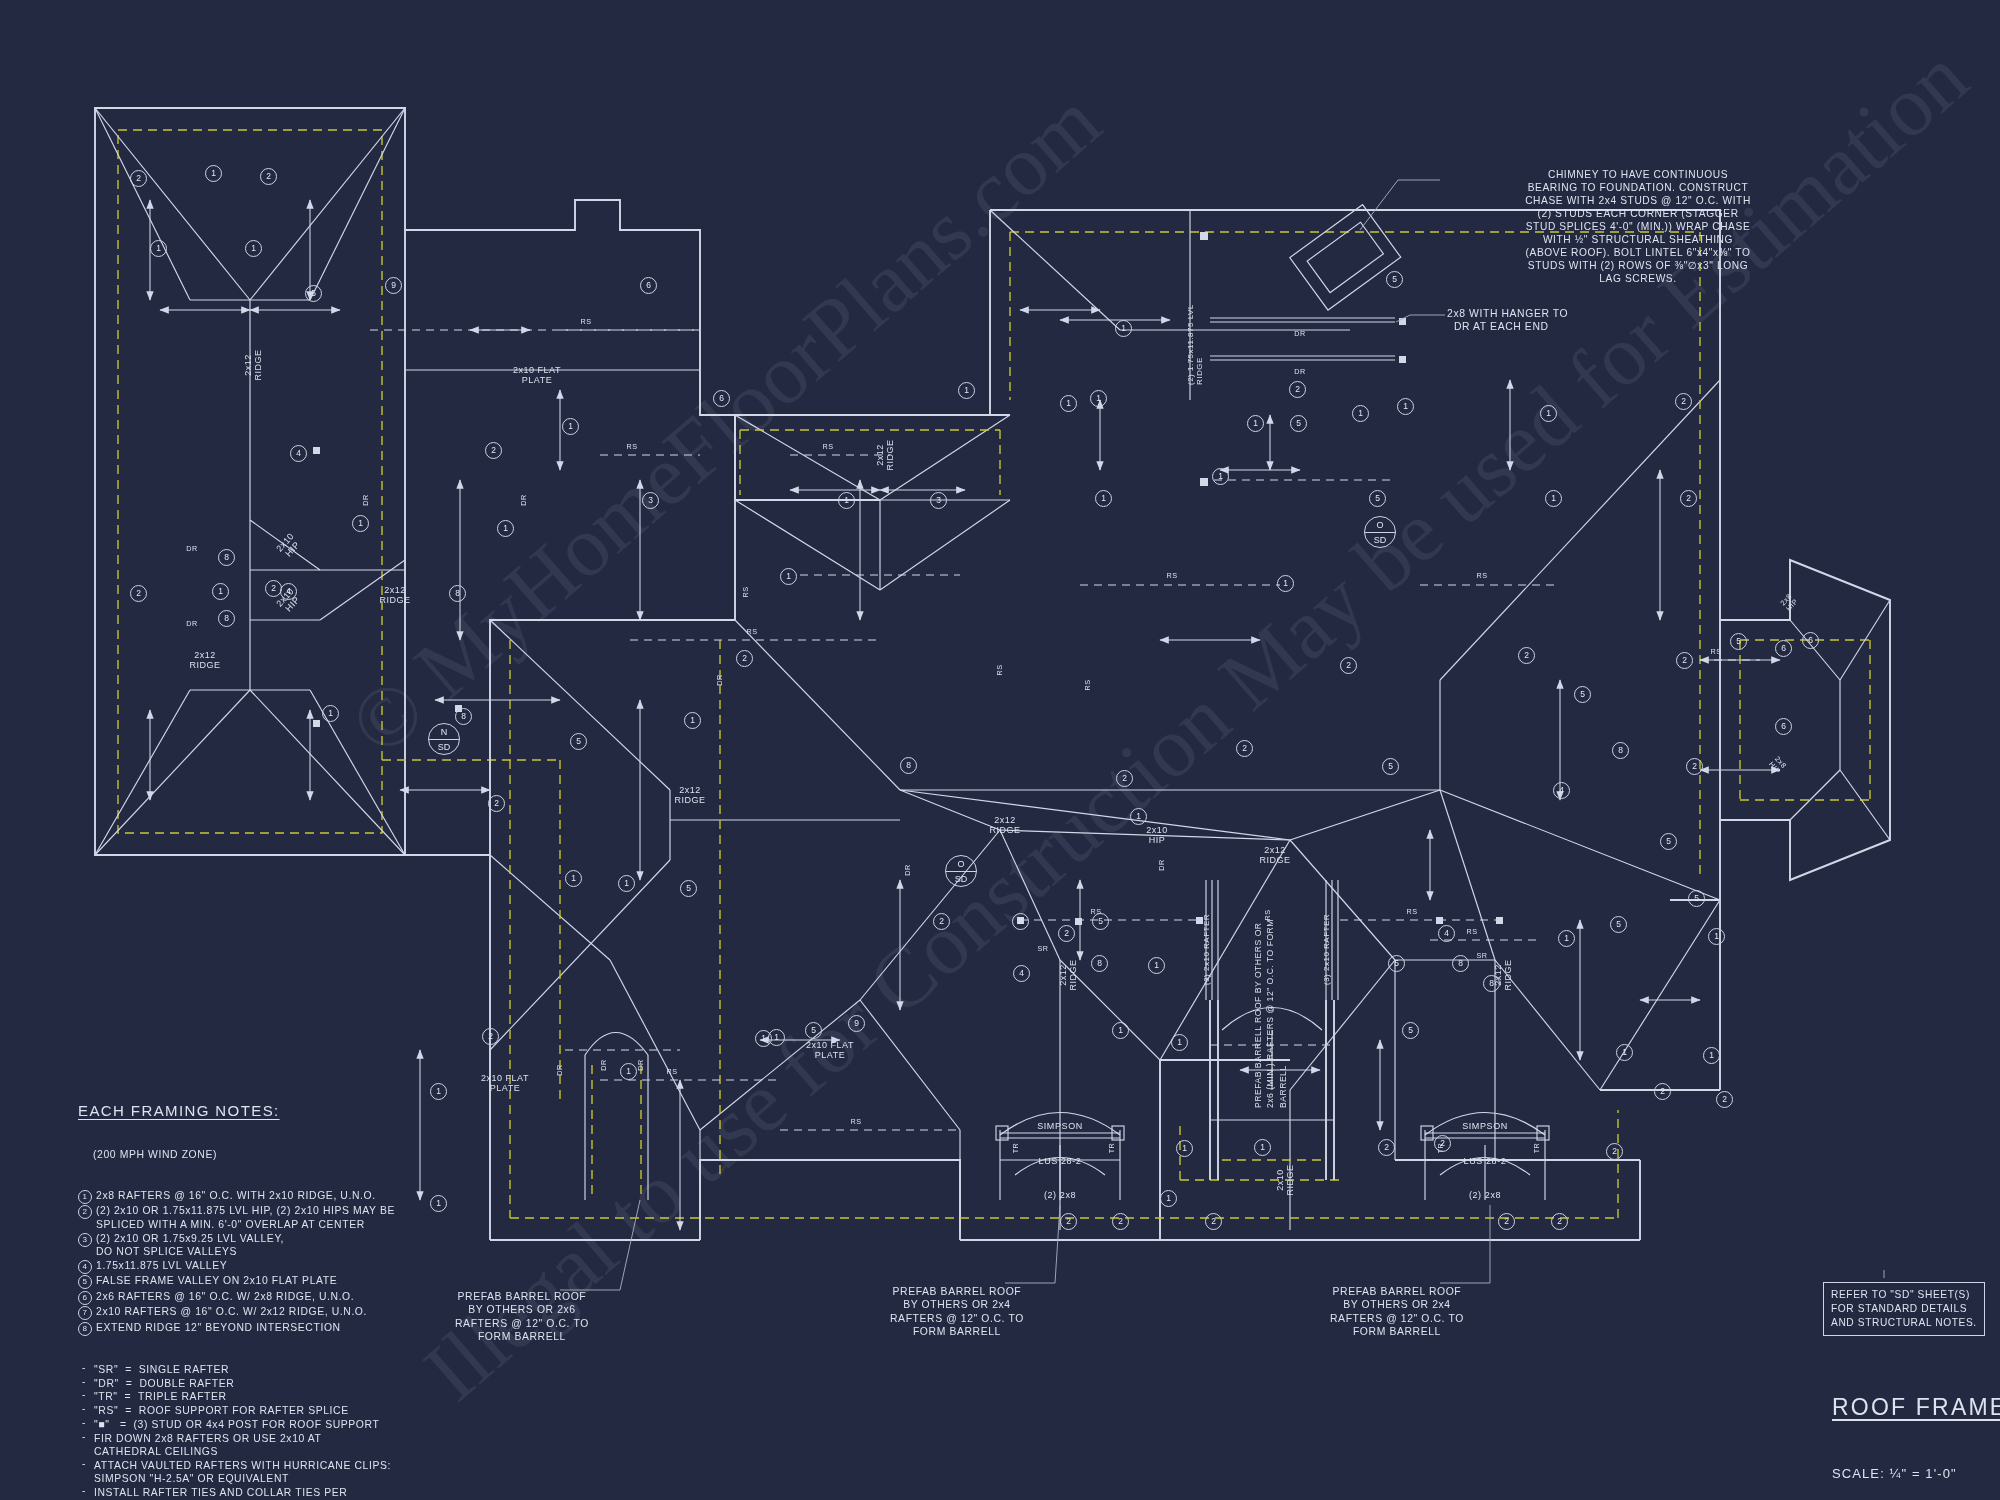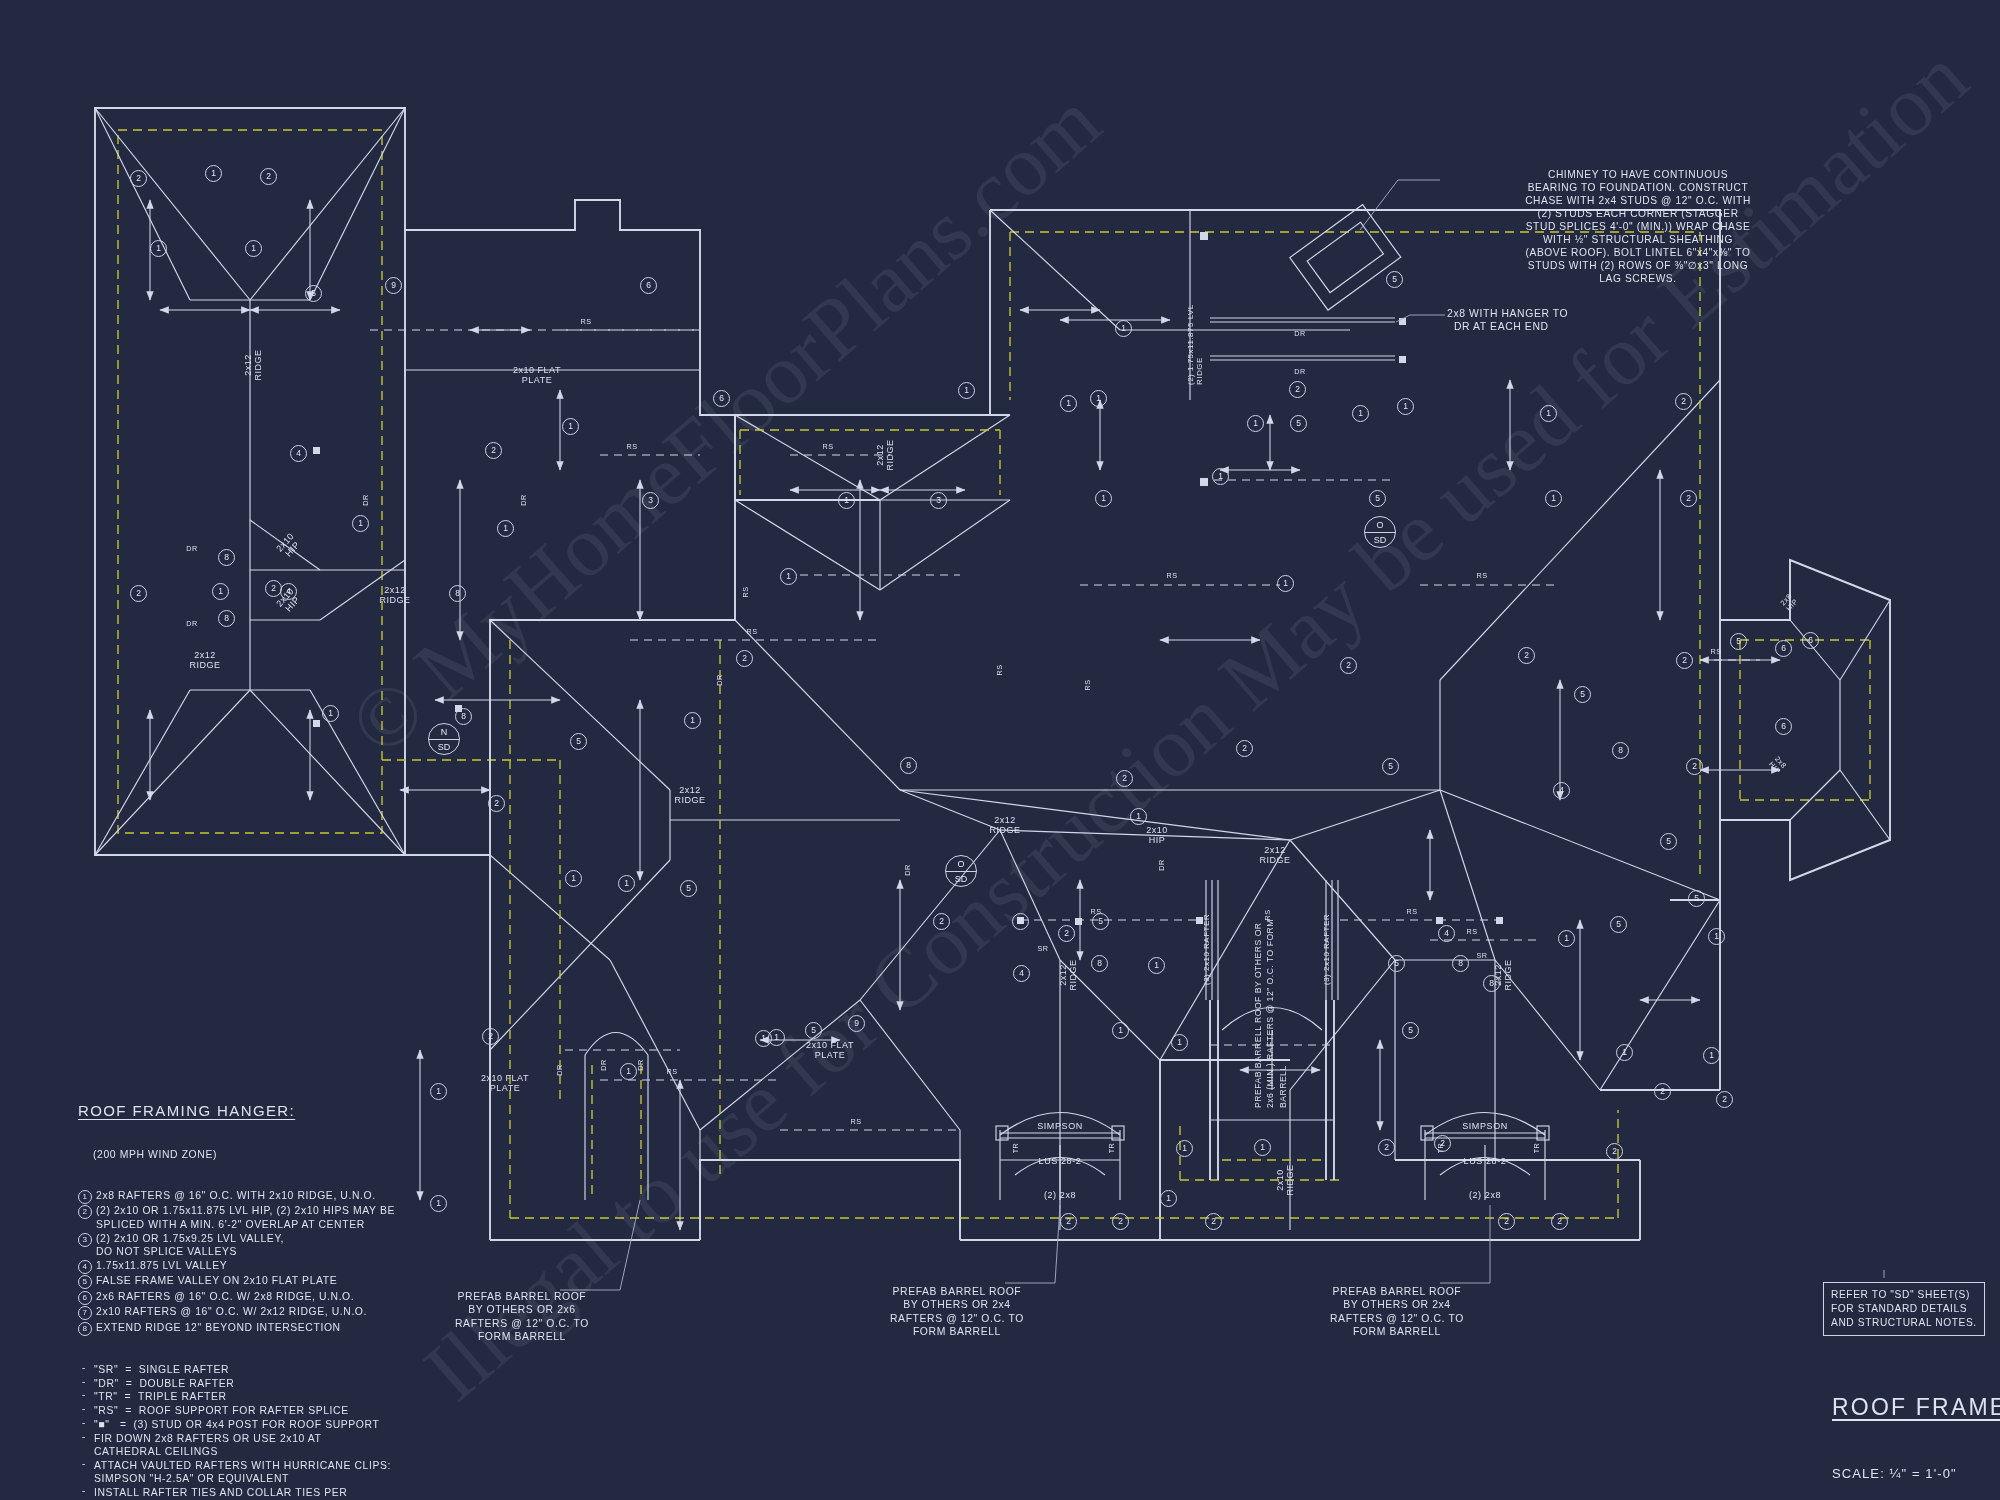--- a/index.html
+++ b/index.html
@@ -405,24 +405,24 @@
       <path class="lnth" d="M1005,1283 L1055,1283 L1060,1205"></path>
       <path class="lnth" d="M1440,1283 L1490,1283 L1490,1205"></path>
       <path class="lnth" d="M1884,1278 L1884,1270"></path>
     </g>
   </svg>
 
   <div class="wm wm1">© MyHomeFloorPlans.com</div>
   <div class="wm wm2">Illegal to use for Construction   May be used for Estimation</div>
 
   <div class="txt" id="notes">
-    <span class="ttl">ROOF FRAMING HANGER:</span>
+    <span class="ttl">EACH FRAMING NOTES:</span>
     <span class="sub">(200 MPH WIND ZONE)</span>
     <div id="notes-numbered"><div class="row"><span class="num">1</span><span class="body">2x8 RAFTERS @ 16" O.C. WITH 2x10 RIDGE, U.N.O.</span></div><div class="row"><span class="num">2</span><span class="body">(2) 2x10 OR 1.75x11.875 LVL HIP, (2) 2x10 HIPS MAY BE
-SPLICED WITH A MIN. 6'-2" OVERLAP AT CENTER</span></div><div class="row"><span class="num">3</span><span class="body">(2) 2x10 OR 1.75x9.25 LVL VALLEY,
+SPLICED WITH A MIN. 6'-0" OVERLAP AT CENTER</span></div><div class="row"><span class="num">3</span><span class="body">(2) 2x10 OR 1.75x9.25 LVL VALLEY,
 DO NOT SPLICE VALLEYS</span></div><div class="row"><span class="num">4</span><span class="body">1.75x11.875 LVL VALLEY</span></div><div class="row"><span class="num">5</span><span class="body">FALSE FRAME VALLEY ON 2x10 FLAT PLATE</span></div><div class="row"><span class="num">6</span><span class="body">2x6 RAFTERS @ 16" O.C. W/ 2x8 RIDGE, U.N.O.</span></div><div class="row"><span class="num">7</span><span class="body">2x10 RAFTERS @ 16" O.C. W/ 2x12 RIDGE, U.N.O.</span></div><div class="row"><span class="num">8</span><span class="body">EXTEND RIDGE 12" BEYOND INTERSECTION</span></div></div>
     <div id="notes-bulleted"><div class="row"><span class="dash">-</span><span class="body">"SR"  =  SINGLE RAFTER</span></div><div class="row"><span class="dash">-</span><span class="body">"DR"  =  DOUBLE RAFTER</span></div><div class="row"><span class="dash">-</span><span class="body">"TR"  =  TRIPLE RAFTER</span></div><div class="row"><span class="dash">-</span><span class="body">"RS"  =  ROOF SUPPORT FOR RAFTER SPLICE</span></div><div class="row"><span class="dash">-</span><span class="body">"■"   =  (3) STUD OR 4x4 POST FOR ROOF SUPPORT</span></div><div class="row"><span class="dash">-</span><span class="body">FIR DOWN 2x8 RAFTERS OR USE 2x10 AT
 CATHEDRAL CEILINGS</span></div><div class="row"><span class="dash">-</span><span class="body">ATTACH VAULTED RAFTERS WITH HURRICANE CLIPS:
 SIMPSON "H-2.5A" OR EQUIVALENT</span></div><div class="row"><span class="dash">-</span><span class="body">INSTALL RAFTER TIES AND COLLAR TIES PER
 SECTION R802.3.1 OF THE YEAR NC RESIDENTIAL CODE.</span></div></div>
   </div>
 
   <div class="txt" id="chimney-note">CHIMNEY TO HAVE CONTINUOUS BEARING TO FOUNDATION.  CONSTRUCT CHASE WITH 2x4 STUDS @ 12" O.C. WITH (2) STUDS EACH CORNER (STAGGER STUD SPLICES 4'-0" (MIN.))  WRAP CHASE WITH ½" STRUCTURAL SHEATHING (ABOVE ROOF).  BOLT LINTEL 6"x4"x⅜" TO STUDS WITH (2) ROWS OF ⅜"∅x3" LONG LAG SCREWS.</div>
 
   <div class="txt" id="hanger-note">2x8 WITH HANGER TO

